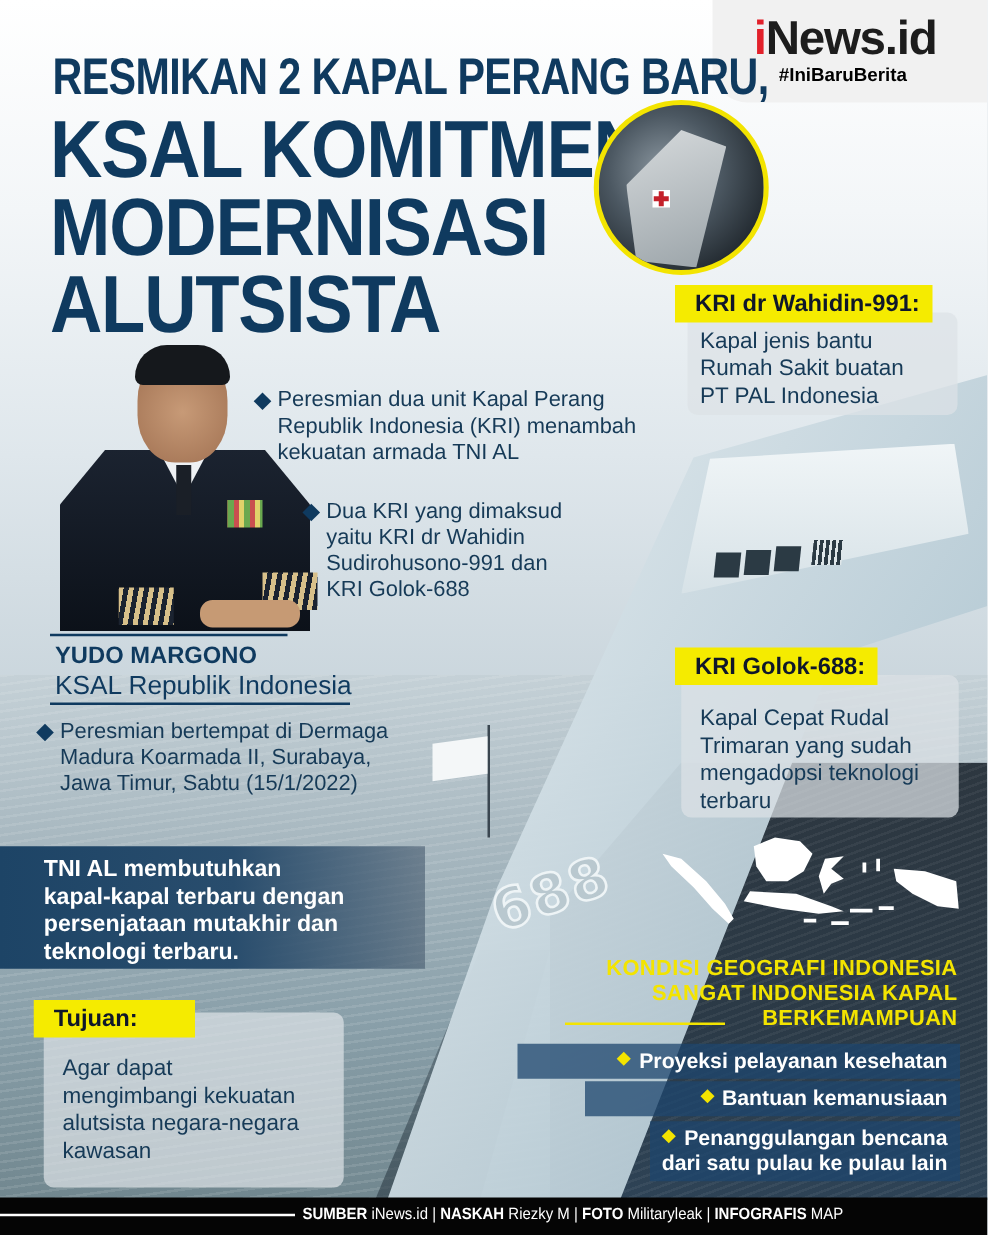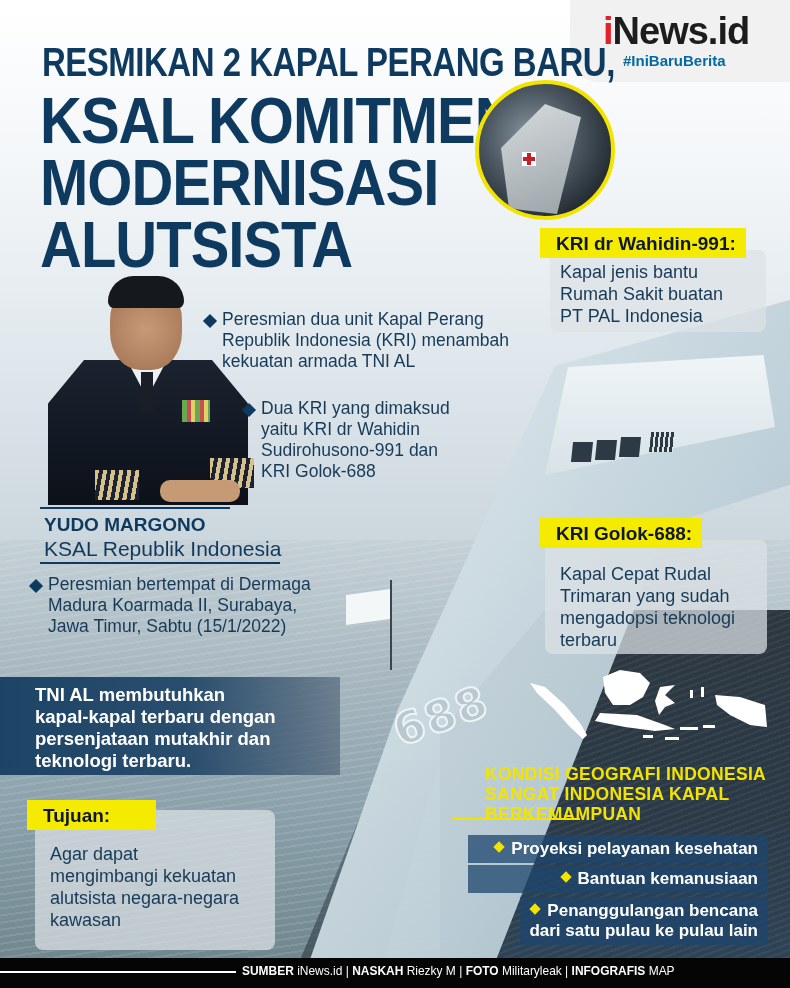--- a/index.html
+++ b/index.html
@@ -59,21 +59,21 @@
   
   .logo-box {
     position: absolute; left: 570px; top: 0; width: 220px; height: 82px;
     background: #f1f1f1; border-bottom-left-radius: 28px;
   }
   .logo-main {
     position: absolute; left: 603px; top: 10px; font-size: 38px; font-weight: bold;
     color: #1d1d1d; letter-spacing: -1px;
   }
   .logo-main .i { color: #e2212b; }
-  .logo-tag { position: absolute; left: 623px; top: 52px; font-size: 15px; color: #0369a1; font-weight: bold; }
+  .logo-tag { position: absolute; left: 623px; top: 52px; font-size: 15px; color: #000000; font-weight: bold; }
 
   .title-1 {
     position: absolute; left: 42px; top: 38px; font-size: 33px; font-weight: bold;
     color: #0f3a5f; letter-spacing: -0.5px; transform: scaleY(1.25); transform-origin: left top;
     font-family: "Liberation Sans", sans-serif;
   }
   .title-big {
     position: absolute; left: 40px; font-size: 58px; font-weight: bold; color: #0f3a5f;
     letter-spacing: -1px; transform: scaleY(1.12); transform-origin: left top; line-height: 1;
   }
@@ -135,21 +135,21 @@
 
   
   .tni-band {
     position: absolute; left: 0; top: 677px; width: 340px; height: 98px;
     background: linear-gradient(90deg, #1d4466 0%, #294d6d 55%, rgba(70,90,110,0.6) 100%);
   }
   .tni-text { position: absolute; left: 35px; top: 684px; font-size: 18.5px; font-weight: bold; line-height: 22px; color: #ffffff; }
 
   
   .kondisi {
-    position: absolute; right: 24px; top: 764px; font-size: 17.5px; font-weight: bold;
+    position: absolute; right: 24px; top: 764px; text-align: right; font-size: 17.5px; font-weight: bold;
     line-height: 20px; color: #f3e400; letter-spacing: 0.3px;
   }
   .kondisi-rule { position: absolute; left: 452px; top: 818px; width: 128px; height: 2px; background: #f3e400; }
   .benefit {
     position: absolute; background: rgba(30,70,110,0.75); color: #fff; font-weight: bold; font-size: 17px;
     line-height: 20px; text-align: right; padding: 4px 10px 4px 8px;
   }
   .ydiamond { display: inline-block; width: 8px; height: 8px; background: #f3e400; transform: rotate(45deg); margin-right: 8px; vertical-align: 3px; }
 
   
@@ -278,21 +278,21 @@
   </g>
 </svg>
 
 <div class="kondisi">
   <div>KONDISI GEOGRAFI INDONESIA</div>
   <div>SANGAT INDONESIA KAPAL</div>
   <div>BERKEMAMPUAN</div>
 </div>
 <div class="kondisi-rule"></div>
 
-<div class="benefit" style="right:22px;top:835px;width:300px">
+<div class="benefit" style="right:22px;top:835px;width:354px">
   <span class="ydiamond"></span><span>Proyeksi pelayanan kesehatan</span>
 </div>
 <div class="benefit" style="right:22px;top:865px;width:300px">
   <span class="ydiamond"></span><span>Bantuan kemanusiaan</span>
 </div>
 <div class="benefit" style="right:22px;top:897px;width:248px">
   <div><span class="ydiamond"></span><span>Penanggulangan bencana</span></div>
   <div>dari satu pulau ke pulau lain</div>
 </div>
 

